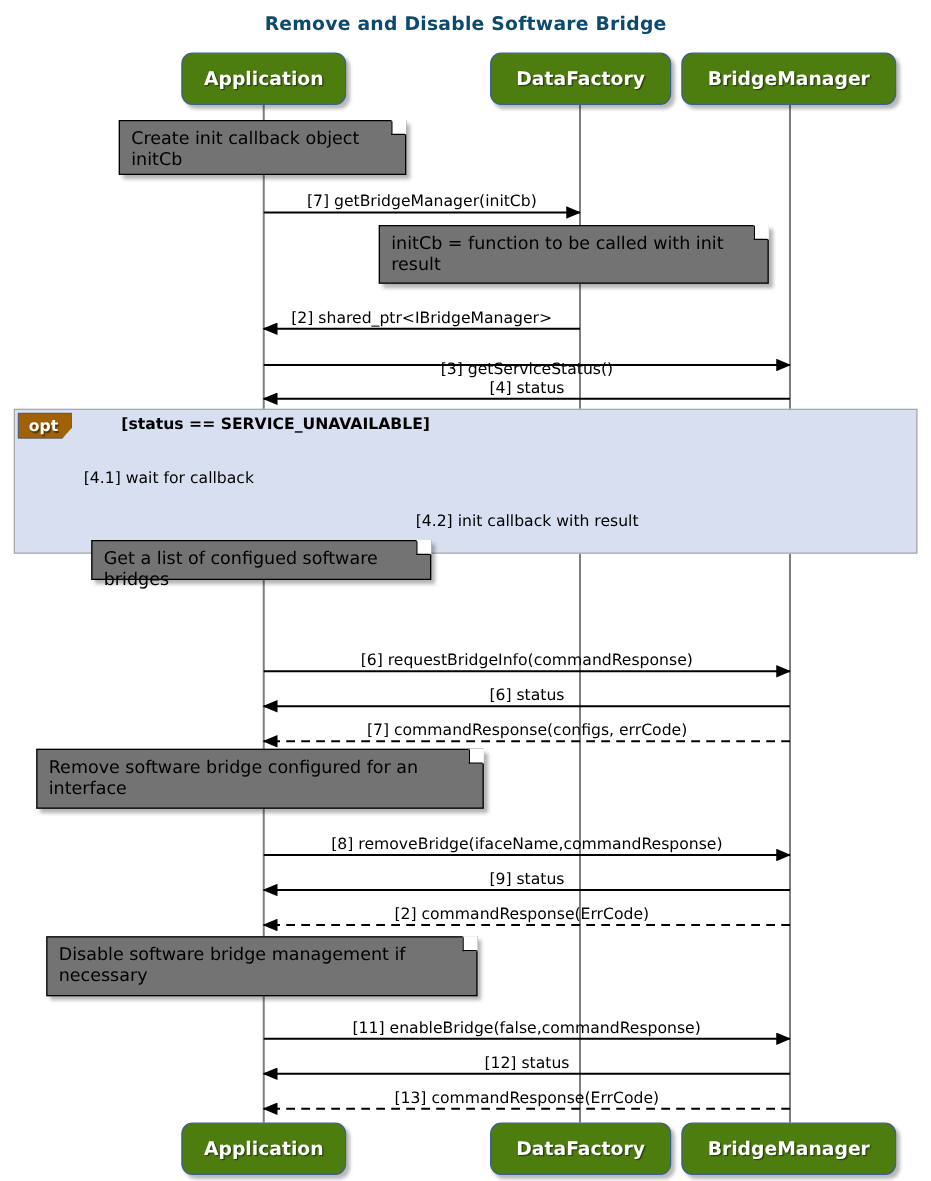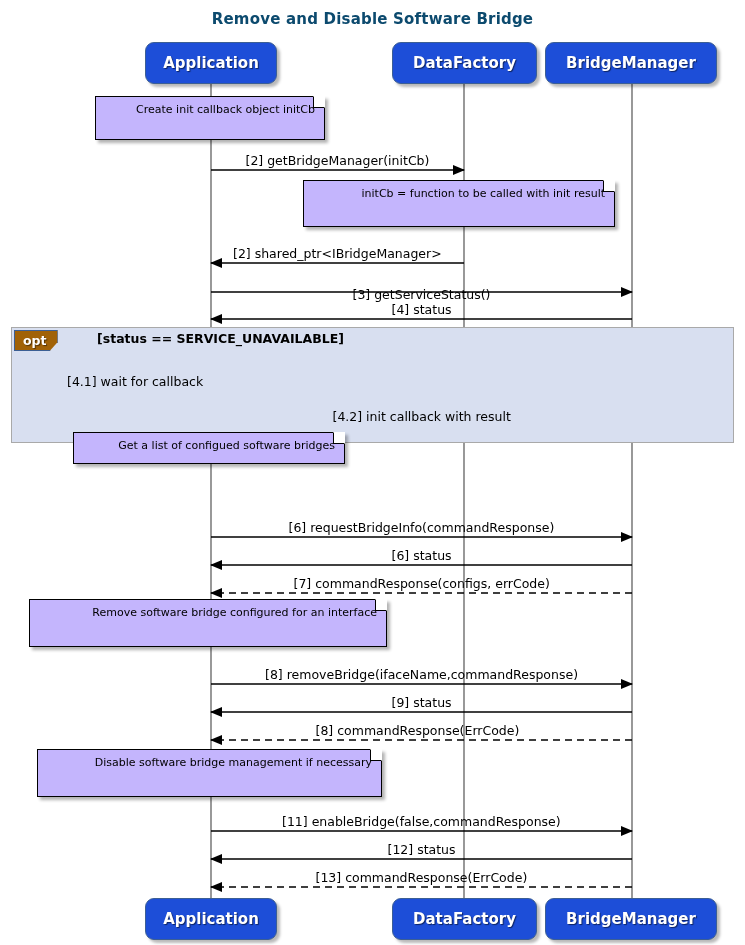--- a/index.html
+++ b/index.html
@@ -29,46 +29,45 @@
     font-size: 15px;
     font-weight: bold;
     color: #0c4a6e;
     font-family: "DejaVu Sans", sans-serif;
     letter-spacing: 0.2px;
   }
   
   .participant {
     position: absolute;
     box-sizing: border-box;
-    background: #1d4ed8;
+    background: #4d7c0f;
     border: 1px solid #3C5F94;
     border-radius: 9px;
     color: #ffffff;
     font-weight: bold;
     font-size: 15px;
     display: flex;
     align-items: center;
     justify-content: center;
     text-shadow: 1px 1px 1px rgba(0,0,0,0.55);
     box-shadow: 3px 3px 3px rgba(0,0,0,0.28);
     font-family: "DejaVu Sans", sans-serif;
   }
   
   .note {
     position: absolute;
     box-sizing: border-box;
-    background: #c4b5fd;
+    background: #737373;
     border: 1px solid #000000;
     box-shadow: 3px 3px 3px rgba(0,0,0,0.30);
-    font-size: 11px;
+    font-size: 14px;
     color: #000000;
     padding: 6px 9px 0 9px;
     font-family: "DejaVu Sans", sans-serif;
     line-height: 1.2;
-    text-align: right;
   }
   
   .frag {
     position: absolute;
     box-sizing: border-box;
     background: #D8DFF0;
     border: 1px solid #A9A9A9;
   }
   .frag-tag {
     position: absolute;
@@ -186,29 +185,29 @@
         <div style="position: absolute; right: -1px; top: -1px; width: 12px; height: 12px; background: rgb(255, 255, 255); border-left: 1px solid rgb(0, 0, 0); border-bottom: 1px solid rgb(0, 0, 0); box-sizing: border-box;"></div>
         <div style="position: absolute; right: -1px; top: -1px; width: 0px; height: 0px; border-top: 12px solid rgb(255, 255, 255); border-left: 12px solid transparent;"></div>
       </div>
       <div class="note" style="left: 37px; top: 749px; width: 345px; height: 48px;">
         <div>Disable software bridge management if necessary</div>
         <div style="position: absolute; right: -1px; top: -1px; width: 12px; height: 12px; background: rgb(255, 255, 255); border-left: 1px solid rgb(0, 0, 0); border-bottom: 1px solid rgb(0, 0, 0); box-sizing: border-box;"></div>
         <div style="position: absolute; right: -1px; top: -1px; width: 0px; height: 0px; border-top: 12px solid rgb(255, 255, 255); border-left: 12px solid transparent;"></div>
       </div>
     </div>
   <div id="labels-layer">
-      <div class="msglabel" style="left: 245.5px; top: 153px;">[2] getBridgeManager(initCb)</div>
+      <div class="msglabel" style="left: 245.5px; top: 153px;">[7] getBridgeManager(initCb)</div>
       <div class="msglabel" style="left: 233px; top: 246px;">[2]  shared_ptr&lt;IBridgeManager&gt;</div>
       <div class="msglabel" style="left: 352.5px; top: 275px; margin-top: 12px;">[3] getServiceStatus()</div>
       <div class="msglabel" style="left: 391.5px; top: 302px;">[4] status</div>
       <div class="msglabel" style="left: 67px; top: 358px; margin-top: 16px;">[4.1] wait for callback</div>
       <div class="msglabel" style="left: 332.5px; top: 409px;">[4.2] init callback with result</div>
       <div class="msglabel" style="left: 288.5px; top: 520px;">[6] requestBridgeInfo(commandResponse)</div>
       <div class="msglabel" style="left: 391.5px; top: 548px;">[6] status</div>
       <div class="msglabel" style="left: 293.5px; top: 576px;">[7] commandResponse(configs, errCode)</div>
       <div class="msglabel" style="left: 265px; top: 667px;">[8] removeBridge(ifaceName,commandResponse)</div>
       <div class="msglabel" style="left: 391.5px; top: 695px;">[9] status</div>
-      <div class="msglabel" style="left: 315.5px; top: 723px;">[8] commandResponse(ErrCode)</div>
+      <div class="msglabel" style="left: 315.5px; top: 723px;">[2] commandResponse(ErrCode)</div>
       <div class="msglabel" style="left: 282px; top: 814px;">[11] enableBridge(false,commandResponse)</div>
       <div class="msglabel" style="left: 387.5px; top: 842px;">[12] status</div>
       <div class="msglabel" style="left: 315.5px; top: 870px;">[13] commandResponse(ErrCode)</div>
     </div>
 </div>
 
 </body></html>

